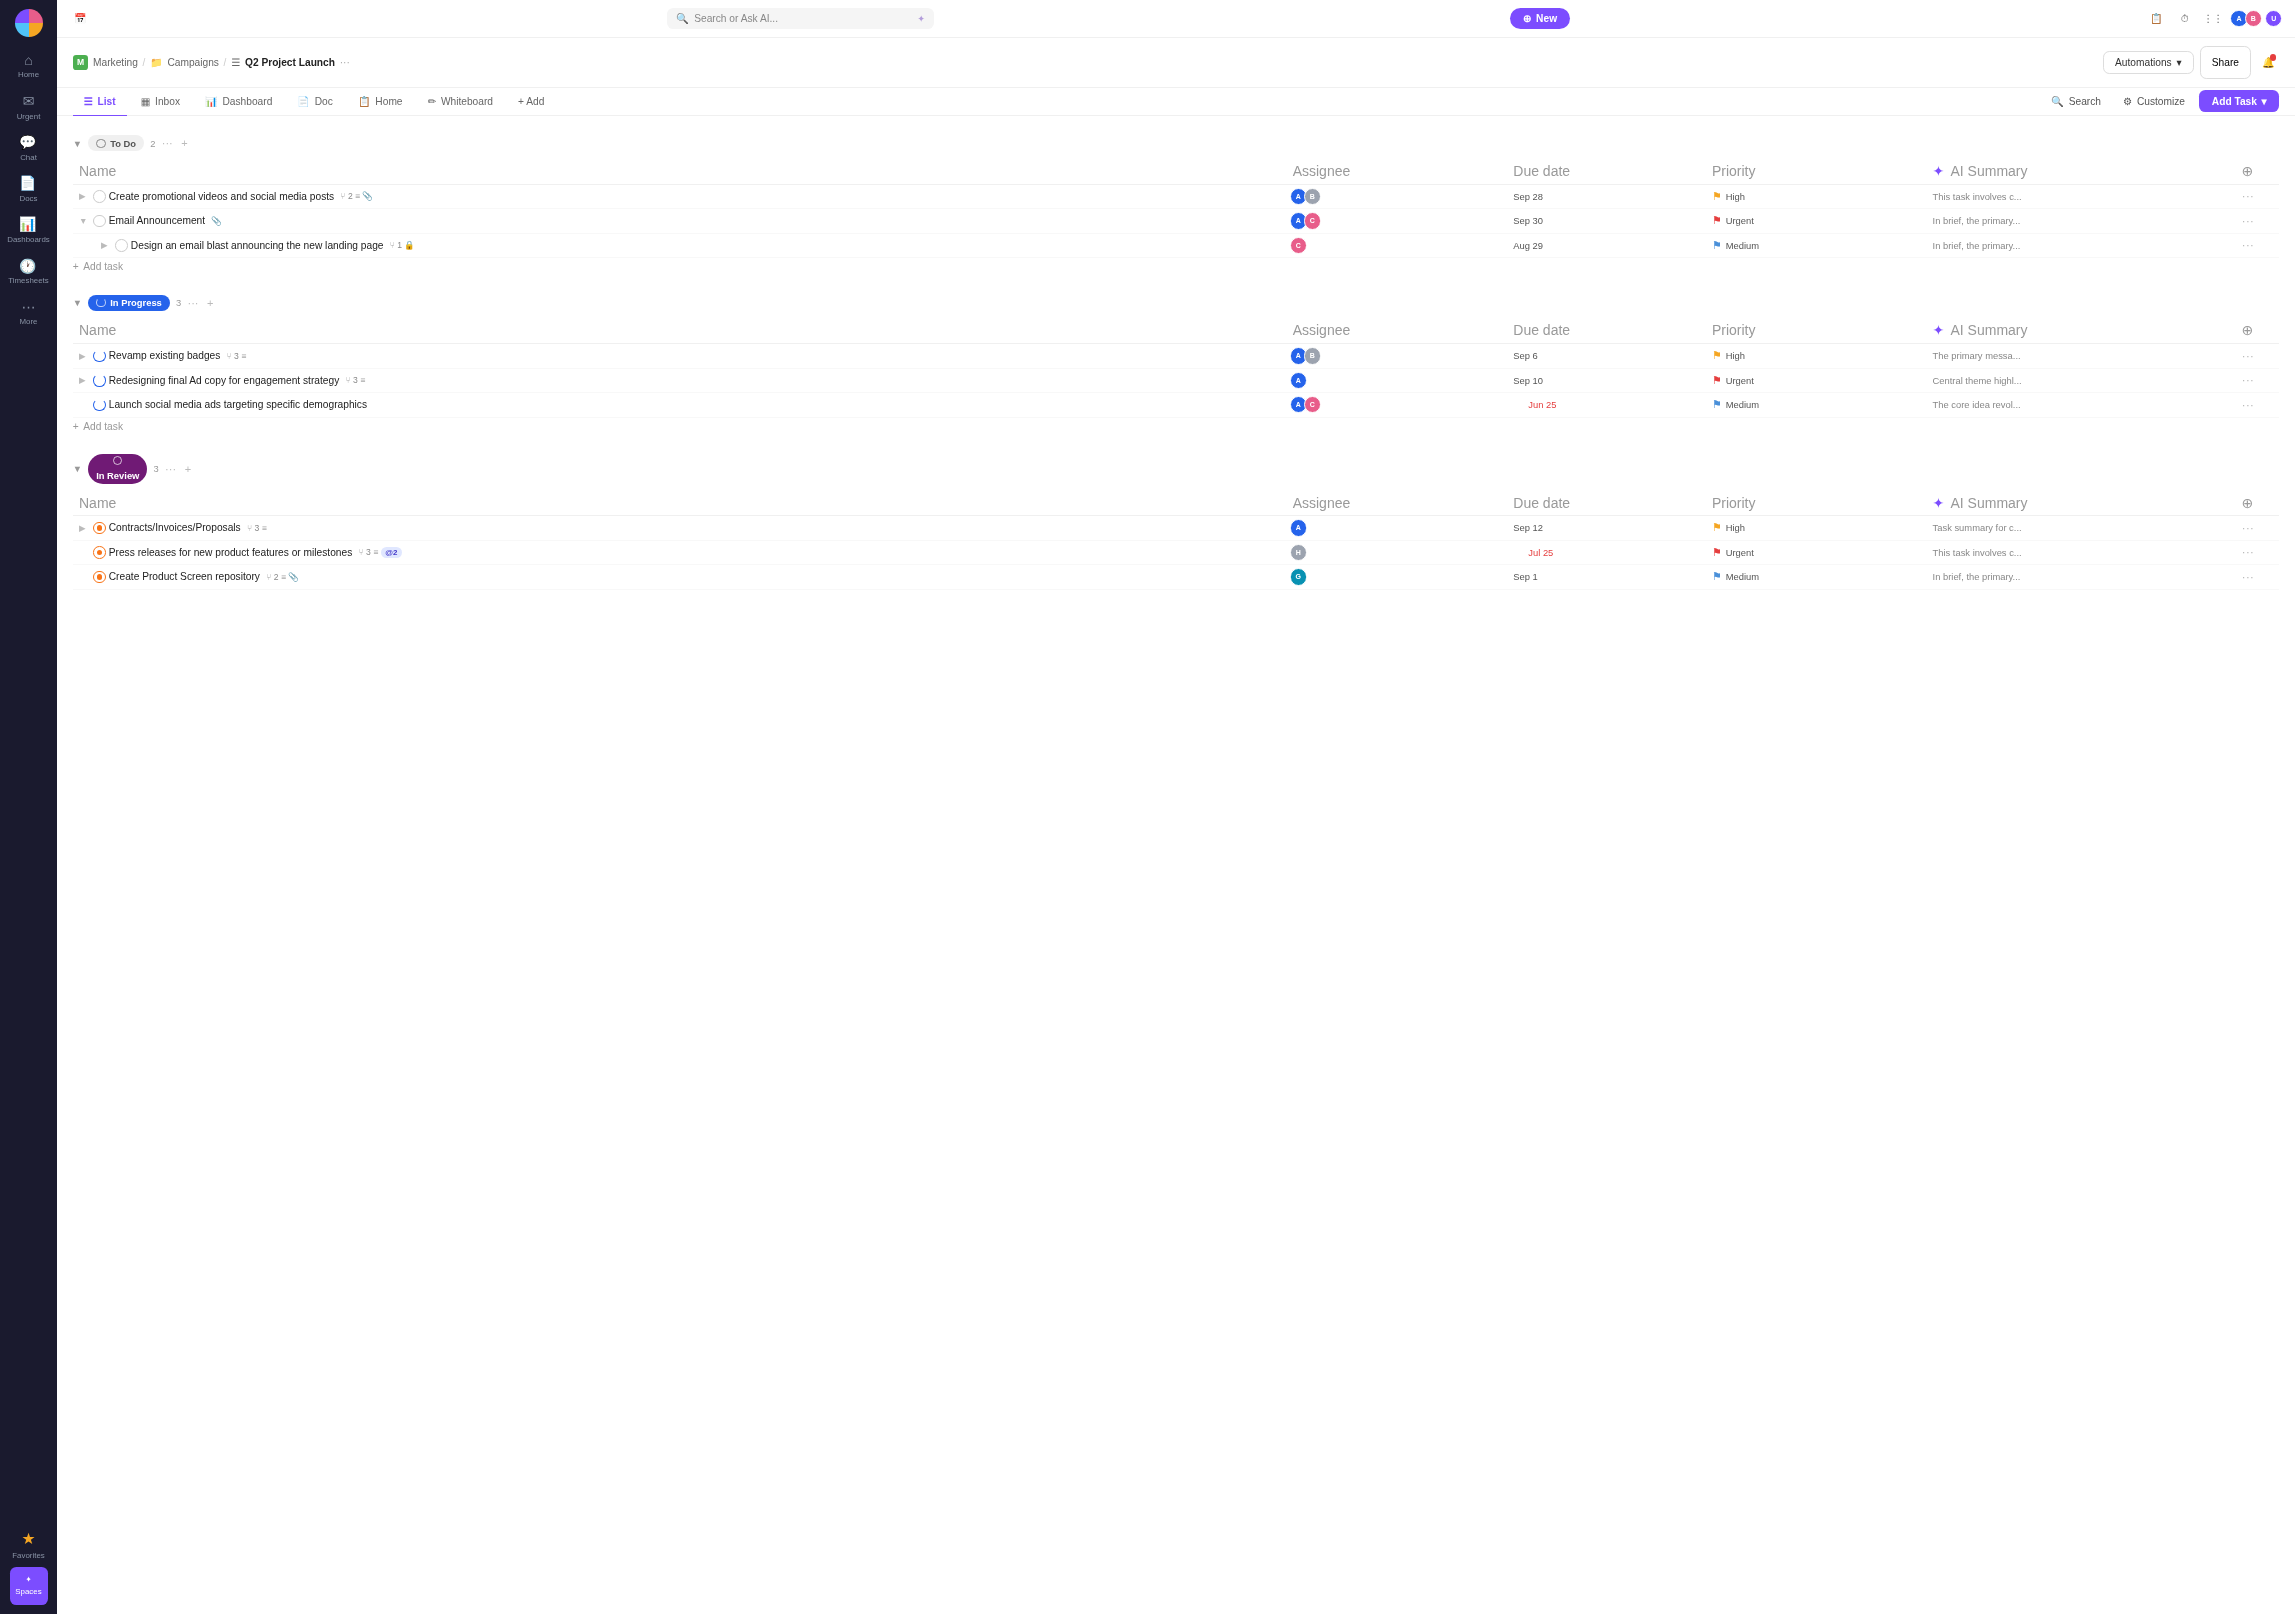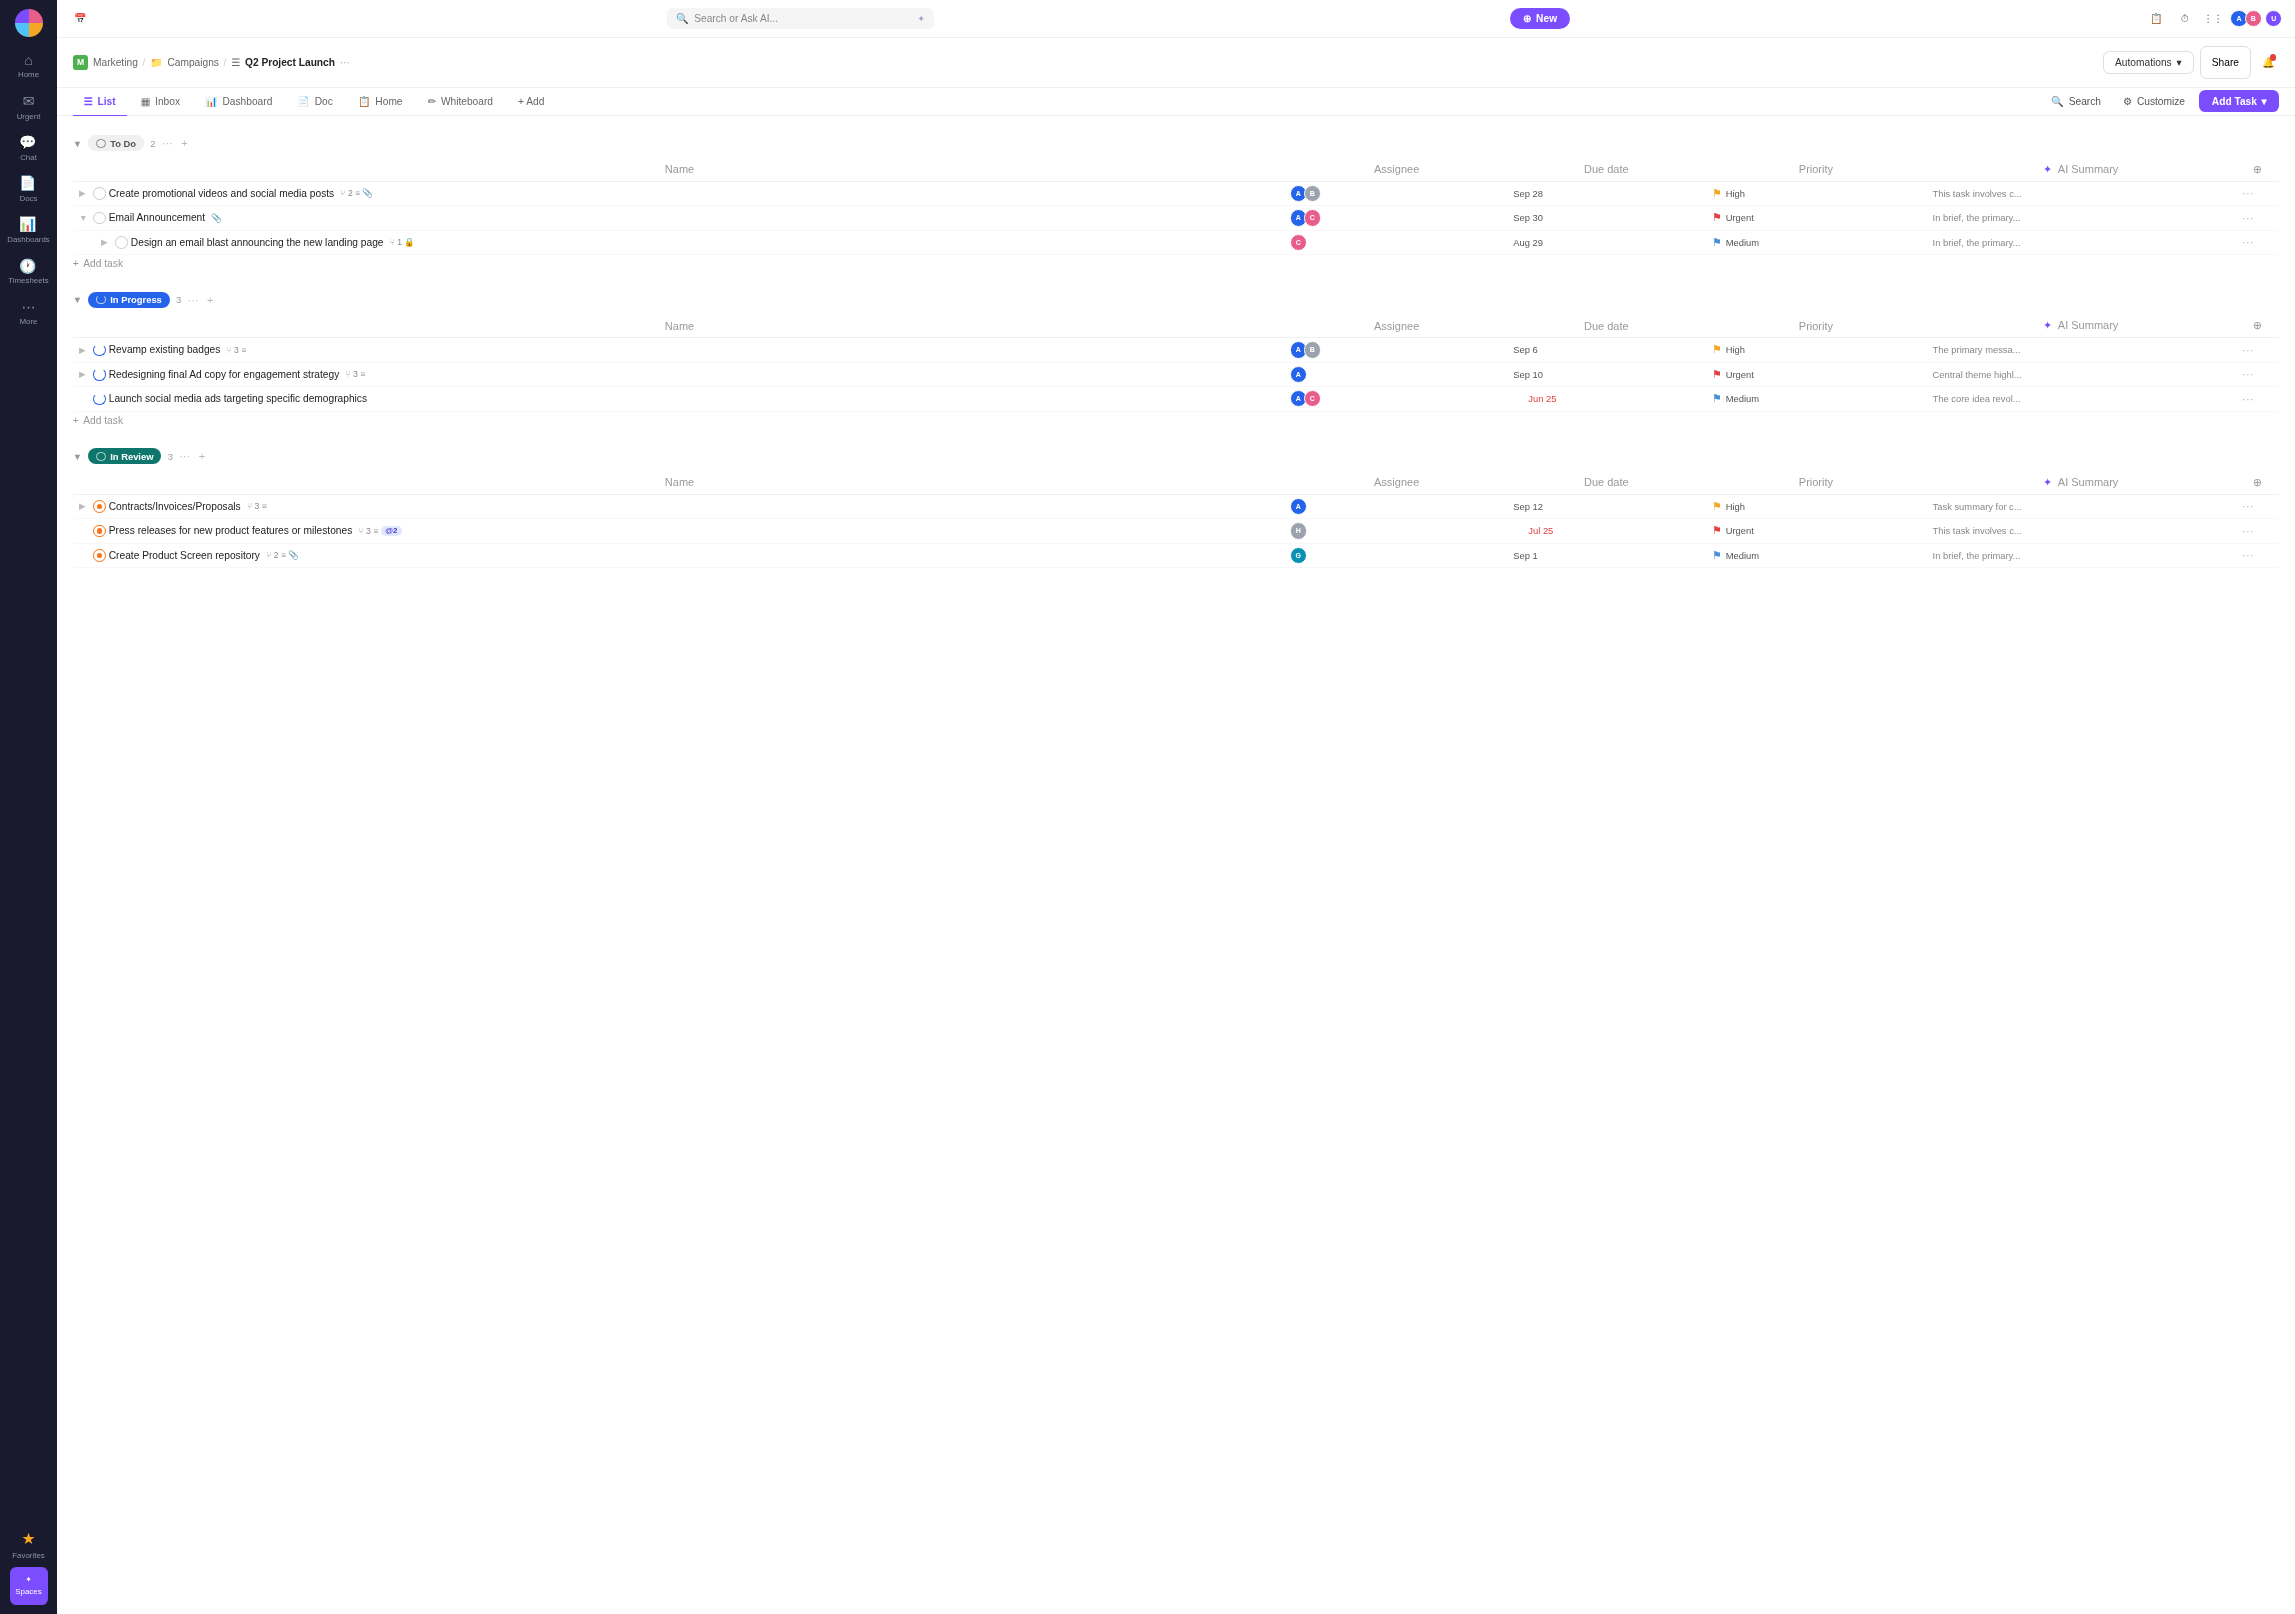--- a/index.html
+++ b/index.html
@@ -120,31 +120,31 @@
       display: flex; align-items: center; gap: 6.3px;
       padding: 6.3px 0; cursor: pointer;
     }
     .group-chevron { color: #999; font-size: 9.4px; }
     .group-status-badge {
       display: flex; align-items: center; gap: 4.7px;
       padding: 2.4px 7.9px; border-radius: 15.7px; font-size: 9.4px; font-weight: 600;
     }
     .badge-todo { background: #f0f0f0; color: #555; }
     .badge-inprogress { background: #2563eb; color: #fff; }
-    .badge-inreview { background: #0f766e; color: #fff; }
+    .badge-inreview { background: #701a75; color: #fff; flex-direction: column; }
     .group-count { color: #999; font-size: 9.4px; }
     .group-actions { display: flex; align-items: center; gap: 3.1px; color: #bbb; }
     .group-add { width: 17.3px; height: 17.3px; border-radius: 50%; display: flex; align-items: center; justify-content: center; cursor: pointer; color: #bbb; font-size: 11px; }
     .group-more { font-size: 11px; color: #bbb; cursor: pointer; }
 
     
     .task-table { width: 100%; border-collapse: collapse; }
     .task-table th {
-      text-align: center; padding: 4.7px 6.3px;
-      font-size: 11px; font-weight: 500; color: #999;
+      text-align: left; padding: 4.7px 6.3px;
+      font-size: 14px; font-weight: 500; color: #999;
       border-bottom: 0.8px solid #f0f0f0;
     }
     .task-table td { padding: 3.1px 6.3px; border-bottom: 0.8px solid #f8f8f8; vertical-align: middle; }
     .task-chevron { color: #bbb; font-size: 8.6px; width: 11px; cursor: pointer; }
     .task-name { font-size: 10.2px; color: #222; }
     .meta-icon { font-size: 8.6px; color: #aaa; }
     .meta-count { font-size: 8.6px; color: #888; }
     .avatar-tiny { width: 17.3px; height: 17.3px; border-radius: 50%; margin-left: -3.1px; border: 1.2px solid #fff; font-size: 7px; display: flex; align-items: center; justify-content: center; font-weight: 700; color: #fff; flex-shrink: 0; }
     .avatar-tiny:first-child { margin-left: 0; }
 

